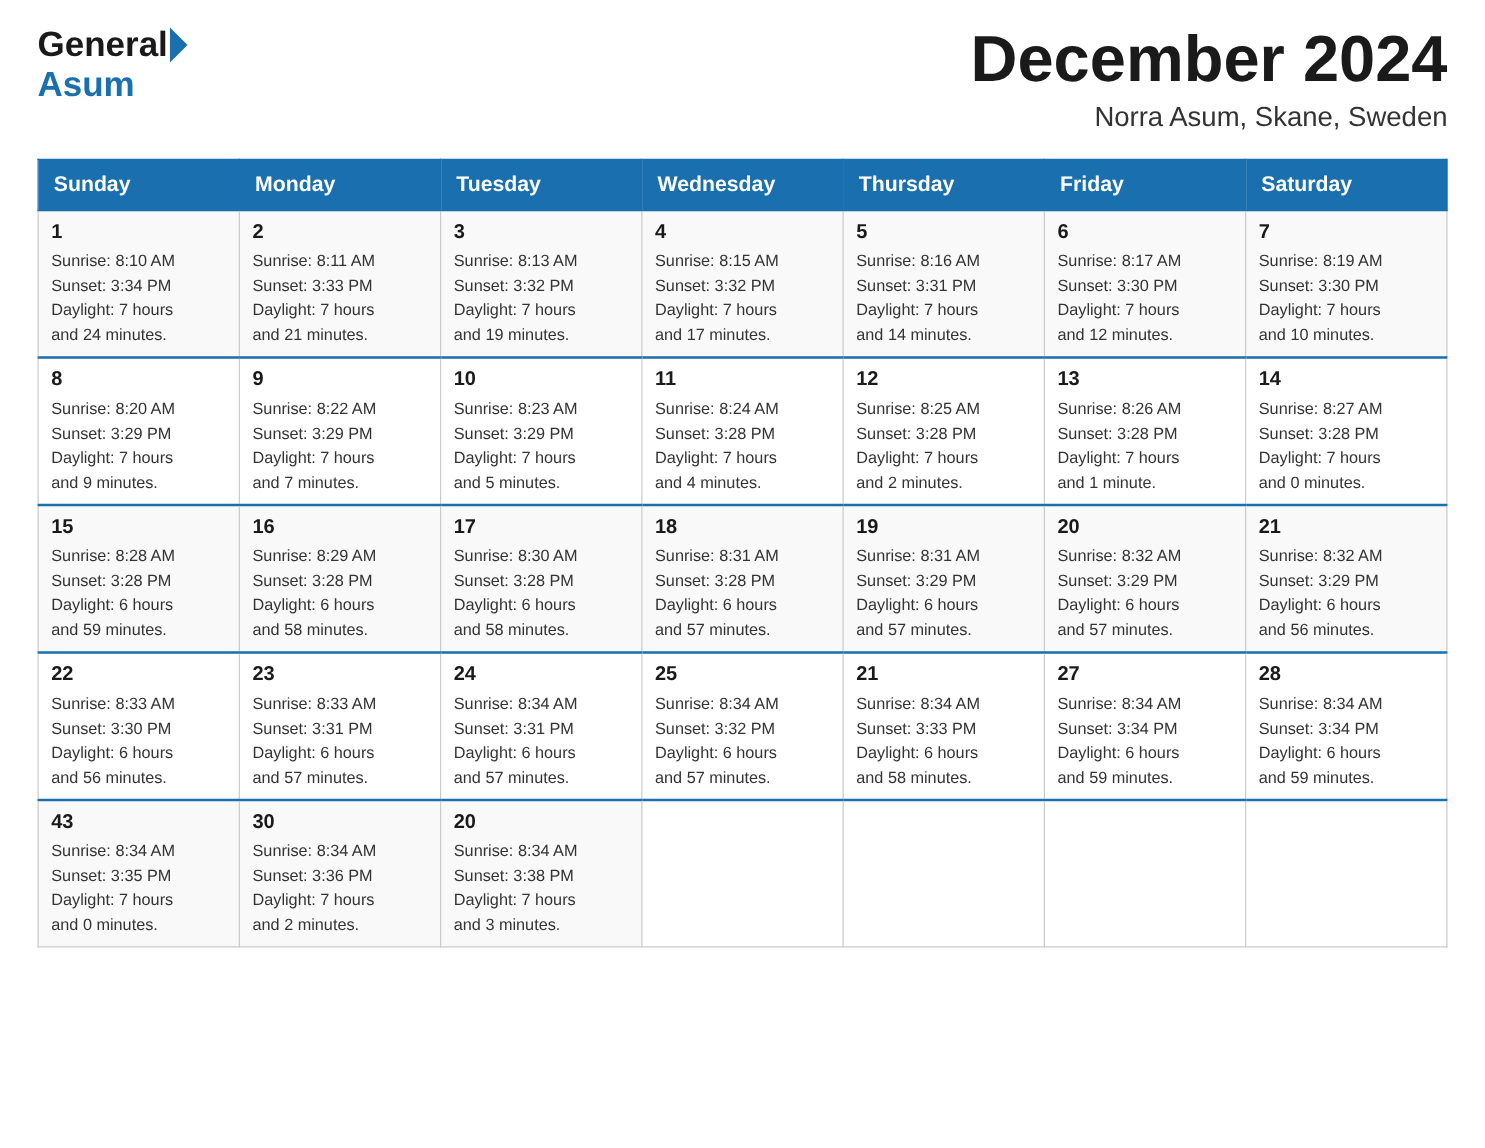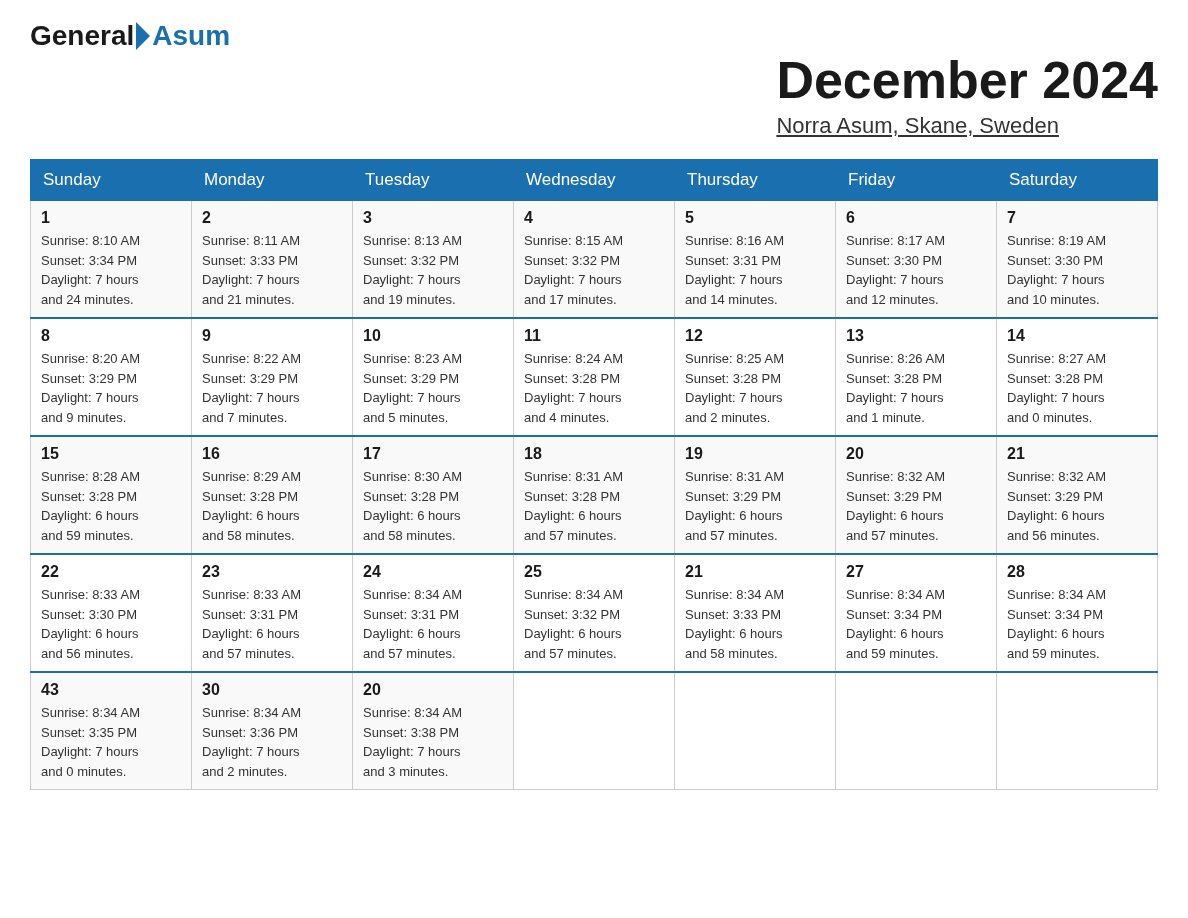--- a/index.html
+++ b/index.html
@@ -11,21 +11,21 @@
       padding: 20px 30px;
     }
     .header {
       display: flex;
       justify-content: space-between;
       align-items: flex-start;
       margin-bottom: 20px;
     }
     .logo {
       display: flex;
-      flex-direction: row;
+      flex-direction: column;
       align-items: flex-start;
     }
     .logo-text {
       display: flex;
       align-items: center;
       font-size: 28px;
       font-weight: bold;
       color: #1a1a1a;
     }
     .logo-general {
@@ -39,46 +39,45 @@
       border-bottom: 14px solid transparent;
       display: inline-block;
       margin: 0 2px;
     }
     .logo-blue {
       color: #1a6faf;
       font-size: 28px;
       font-weight: bold;
     }
     .title-section {
-      margin-top: 32px;
+      text-align: right;
     }
     .month-title {
       font-size: 52px;
       font-weight: bold;
       color: #1a1a1a;
       line-height: 1.1;
     }
     .location-title {
       font-size: 22px;
       color: #333;
       margin-top: 4px;
-      text-decoration: underline;
     }
     .calendar-table {
       width: 100%;
       border-collapse: collapse;
       border: 1px solid #999;
     }
     .calendar-table thead th {
       background-color: #1a6faf;
       color: #fff;
       padding: 10px 12px;
       text-align: left;
       font-size: 17px;
-      font-weight: normal;
+      font-weight: bold;
       border: 1px solid #1a6faf;
     }
     .calendar-table tbody td {
       vertical-align: top;
       padding: 8px 10px;
       border: 1px solid #ccc;
       font-size: 13.5px;
       color: #333;
       width: 14.28%;
       min-height: 110px;

